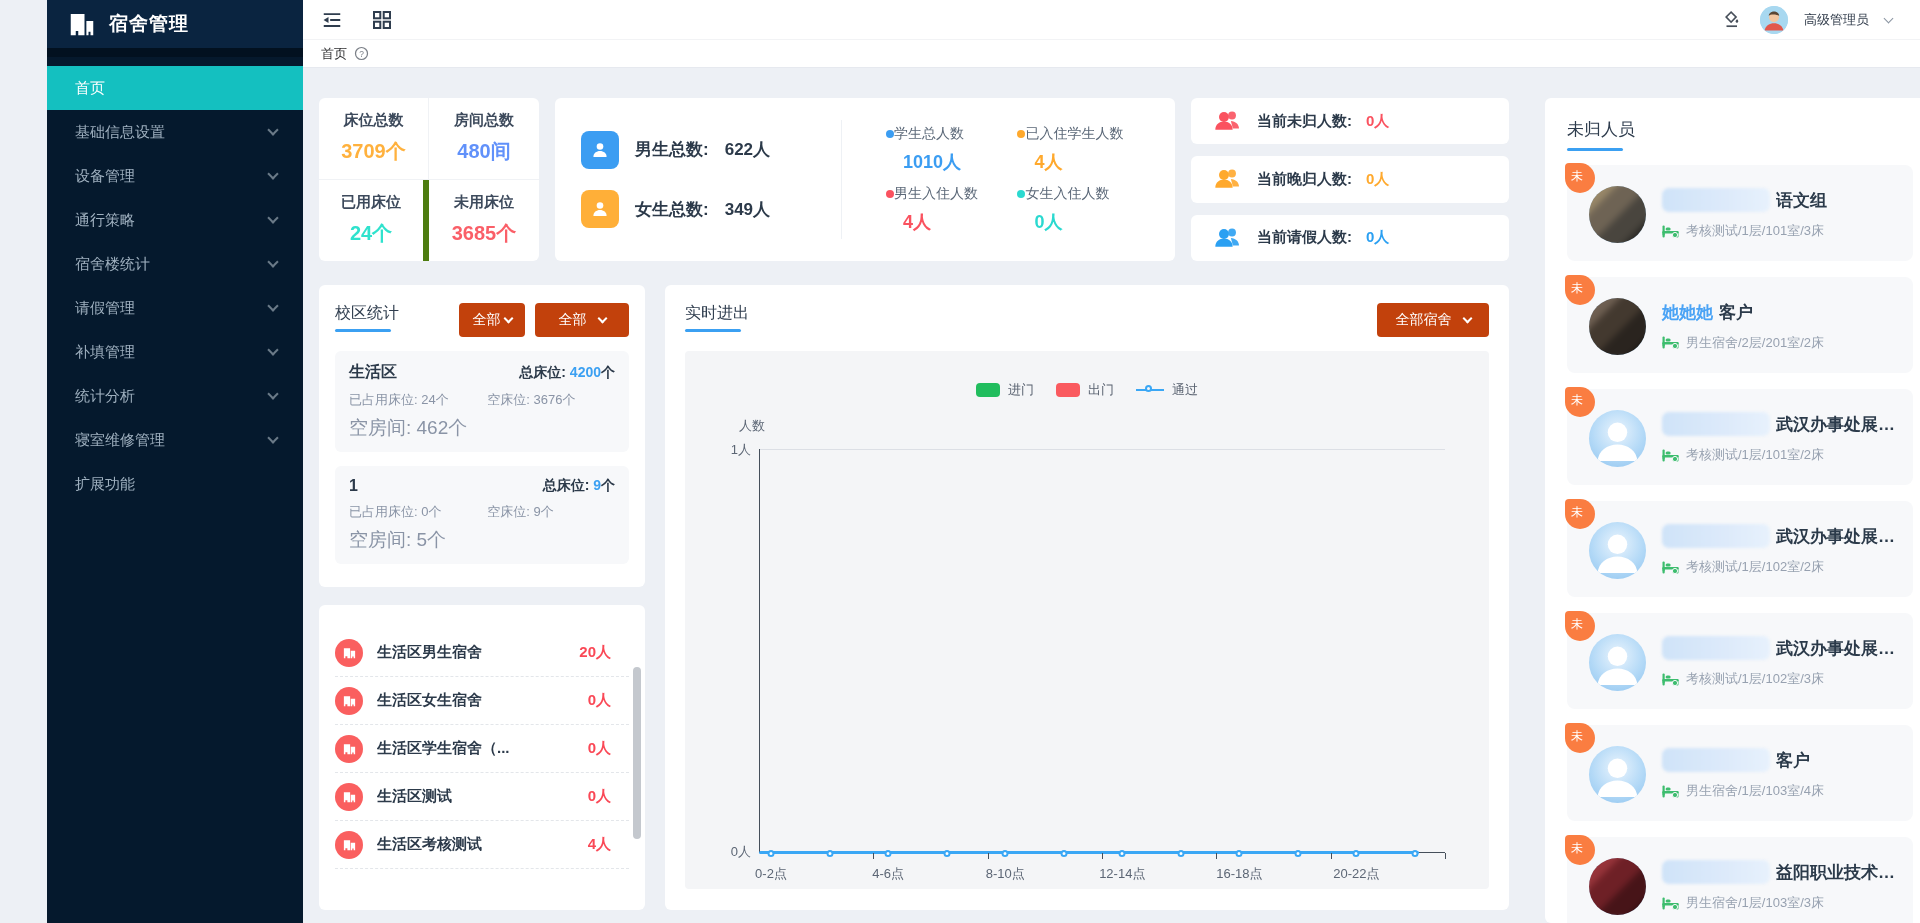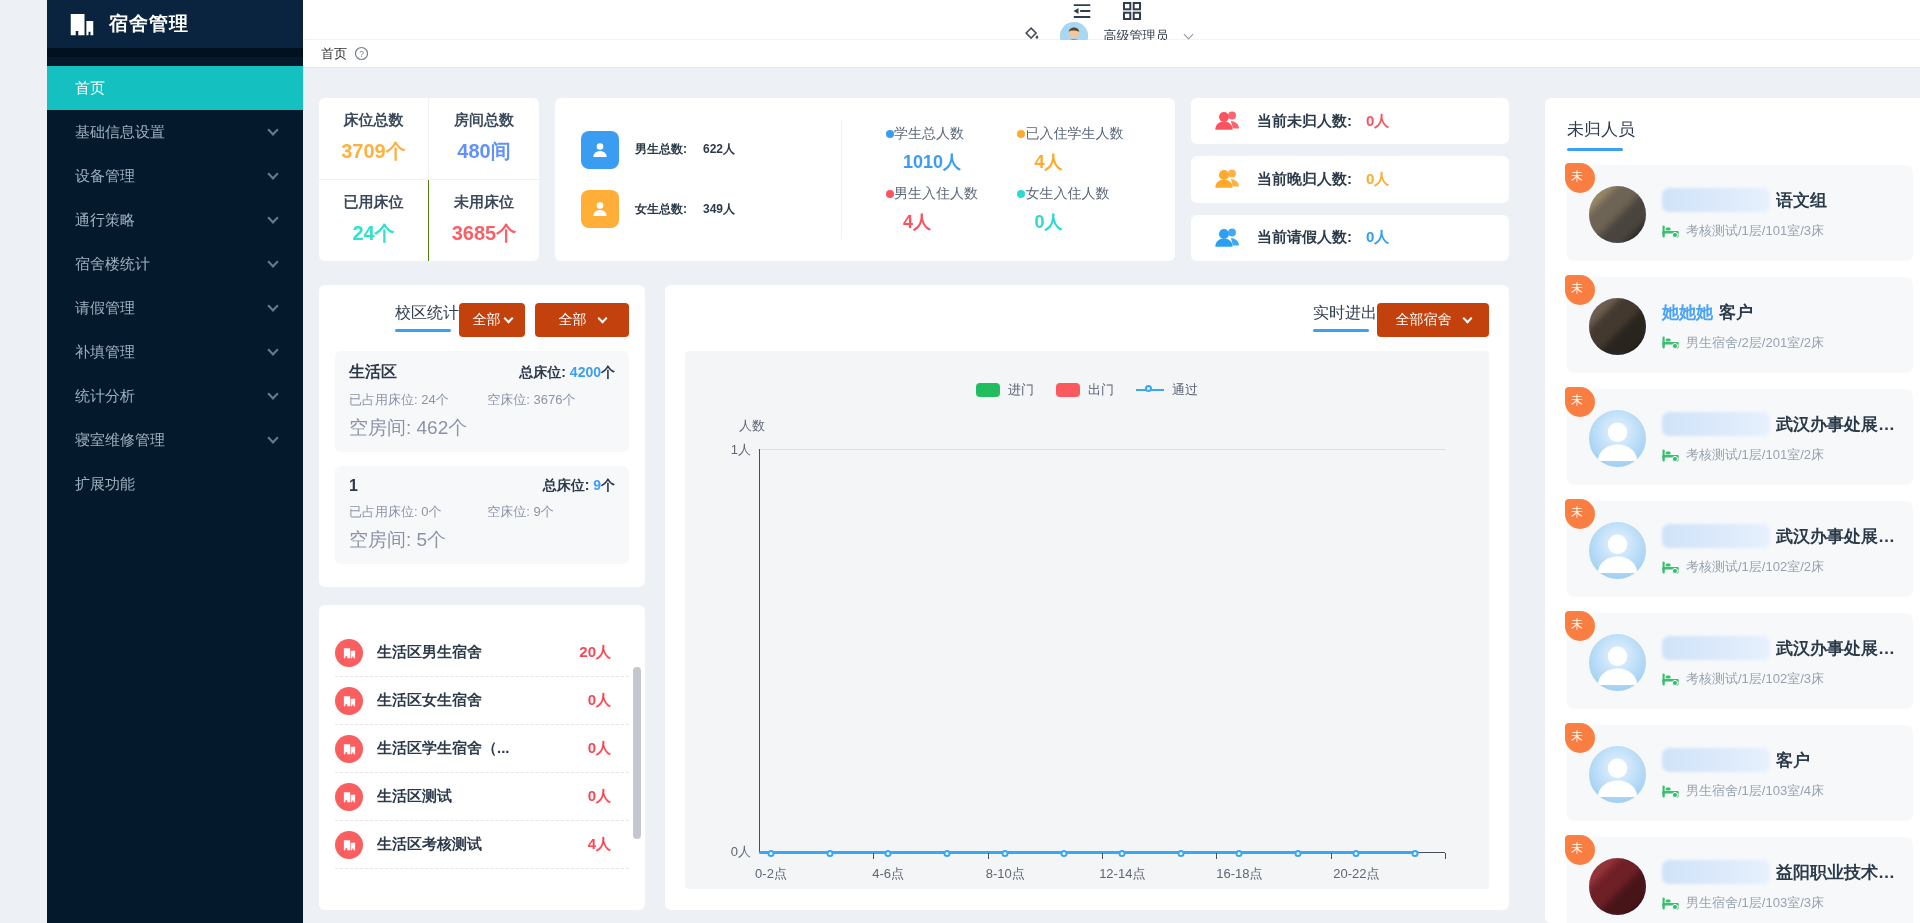--- a/index.html
+++ b/index.html
@@ -15,67 +15,67 @@
   .logo-band { height:9px; background:#021120; }
   .nav { padding-top:9px; }
   .nav-item { height:44px; display:flex; align-items:center; padding:0 24px 0 28px; color:#9fb0bf; font-size:15px; cursor:pointer; }
   .nav-item .nav-label { flex:1; }
   .nav-item.active { background:#14c0c0; color:#fff; }
   .chev { width:8px; height:8px; border-right:2px solid #6b7a88; border-bottom:2px solid #6b7a88; transform:rotate(45deg); margin-top:-4px; }
   .nav-item .chev { margin-right:2px; }
 
   
   .main { flex:1; display:flex; flex-direction:column; min-width:0; }
-  .topbar { height:40px; background:#fff; display:flex; align-items:center; justify-content:space-between; padding:0 28px 0 18px; border-bottom:1px solid #f2f3f5;flex-direction:column; }
+  .topbar { height:40px; background:#fff; display:flex; align-items:center; justify-content:space-between; padding:0 28px 0 18px; border-bottom:1px solid #f2f3f5; }
   .topbar-left { display:flex; align-items:center; gap:28px; }
   .tb-icon { width:22px; height:22px; display:flex; align-items:center; justify-content:center; cursor:pointer; }
   .topbar-right { display:flex; align-items:center; gap:16px; }
   .avatar { width:28px; height:28px; border-radius:50%; overflow:hidden; background:#a8d8f0; }
   .username { font-size:13px; color:#303b4a; }
   .user-chev { width:7px; height:7px; border-right:1.5px solid #8a94a2; border-bottom:1.5px solid #8a94a2; transform:rotate(45deg); margin-top:-3px; }
   .breadcrumb-bar { height:28px; background:#fff; border-bottom:1px solid #e6e9ef; display:flex; align-items:center; padding-left:18px; gap:7px; }
   .breadcrumb { font-size:13px; color:#303133; }
 
   .content { flex:1; background:#edf0f5; display:flex; padding:30px 32px 0 16px; gap:36px; min-height:0; }
   .left-area { width:1190px; display:flex; flex-direction:column; gap:24px; flex-shrink:0; }
   .card { background:#fff; border-radius:6px; }
 
   
   .row-top { display:flex; gap:16px; height:163px; }
   .bed-card { width:220px; display:grid; grid-template-columns:1fr 1fr; grid-template-rows:1fr 1fr; }
   .bed-cell { display:flex; flex-direction:column; align-items:center; justify-content:center; gap:8px; }
   .bed-cell:nth-child(1){ border-right:1px solid #f0f2f5; border-bottom:1px solid #f0f2f5; }
   .bed-cell:nth-child(2){ border-bottom:1px solid #f0f2f5; }
-  .bed-cell:nth-child(3){ border-right:1px solid #4d7c0f; }
+  .bed-cell:nth-child(3){ border-right:6px solid #4d7c0f; }
   .bed-label { font-size:15px; font-weight:bold; color:#3d4a5c; }
   .bed-value { font-size:20px; font-weight:bold; }
 
   .gender-card { flex:1; display:flex; padding:22px 26px; }
   .gender-left { width:44%; display:flex; flex-direction:column; justify-content:space-around; }
   .gender-row { display:flex; align-items:center; gap:16px; }
   .gender-ic { width:38px; height:38px; border-radius:8px; display:flex; align-items:center; justify-content:center; }
-  .gender-text { font-size:12px; font-weight:bold; color:#2c3a4a; }
+  .gender-text { font-size:17px; font-weight:bold; color:#2c3a4a; }
   .gender-divider { width:1px; background:#eef1f5; margin:0 10px; }
   .occ-grid { flex:1; display:grid; grid-template-columns:1fr 1fr; grid-template-rows:1fr 1fr; padding:4px 0 4px 34px; row-gap:10px; }
   .occ-cell { display:flex; flex-direction:column; justify-content:center; gap:7px; }
   .occ-top { display:flex; align-items:center; }
   .occ-dot { width:8px; height:8px; border-radius:50%; }
   .occ-label { font-size:14px; color:#5b6878; }
   .occ-value { font-size:18px; font-weight:bold; padding-left:17px; }
 
   .status-col { width:318px; display:flex; flex-direction:column; gap:12px; }
   .status-card { flex:1; display:flex; align-items:center; padding:0 22px; gap:14px; }
   .status-ic { width:30px; height:26px; }
   .status-label { font-size:15px; font-weight:bold; color:#2c3a4a; }
   .status-value { font-size:15px; font-weight:bold; }
 
   
   .row-bottom { display:flex; gap:20px; height:625px; }
   .small-col { width:326px; display:flex; flex-direction:column; gap:18px; }
-  .panel-head { display:flex; align-items:flex-start; justify-content:flex-end; }
+  .panel-head { display:flex; align-items:flex-start; justify-content:space-between; }
   .panel-title { font-size:16px; color:#2f3d4e; padding-bottom:8px; position:relative; }
   .panel-title::after { content:""; position:absolute; left:0; bottom:0; width:56px; height:3px; background:#3ba0f2; border-radius:2px; }
   .campus-card { height:302px; padding:18px 16px; overflow:hidden; }
   .filters { display:flex; gap:10px; }
   .green-btn { background:#c2410c; color:#fff; border:none; border-radius:4px; height:34px; display:flex; align-items:center; justify-content:center; gap:12px; font-size:14px; cursor:pointer; padding:0 12px; }
   .green-btn .chev { border-color:#fff; width:7px; height:7px; }
   .gb-sm { width:66px; gap:4px; }
   .gb-md { width:94px; }
   .campus-item { background:#f7f8fa; border-radius:6px; padding:11px 14px; margin-top:14px; }
   .ci-row1 { display:flex; justify-content:space-between; align-items:center; }

